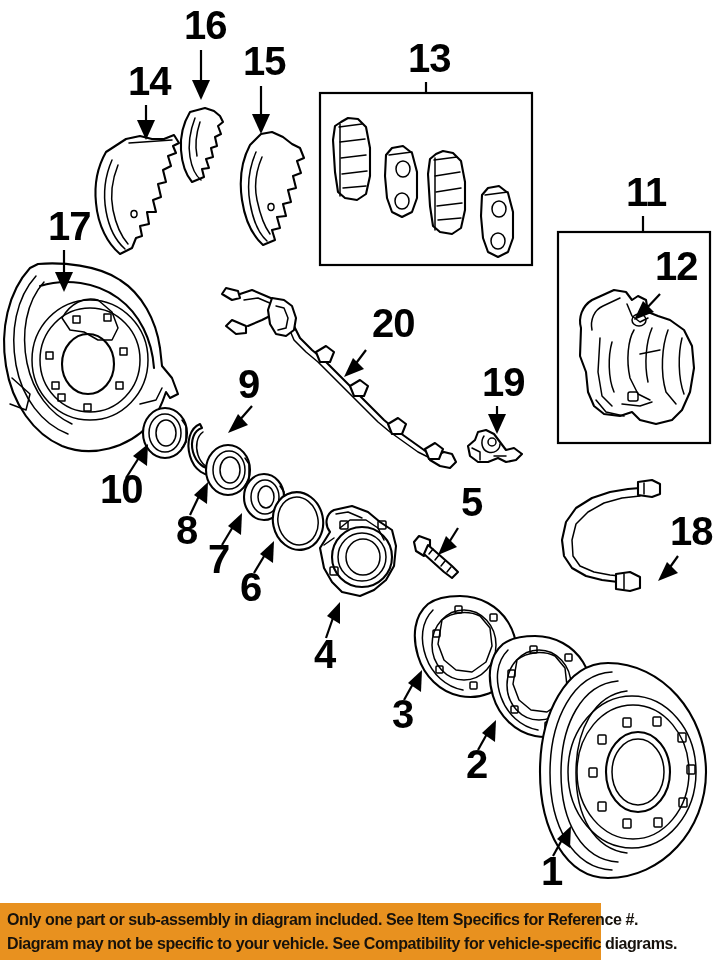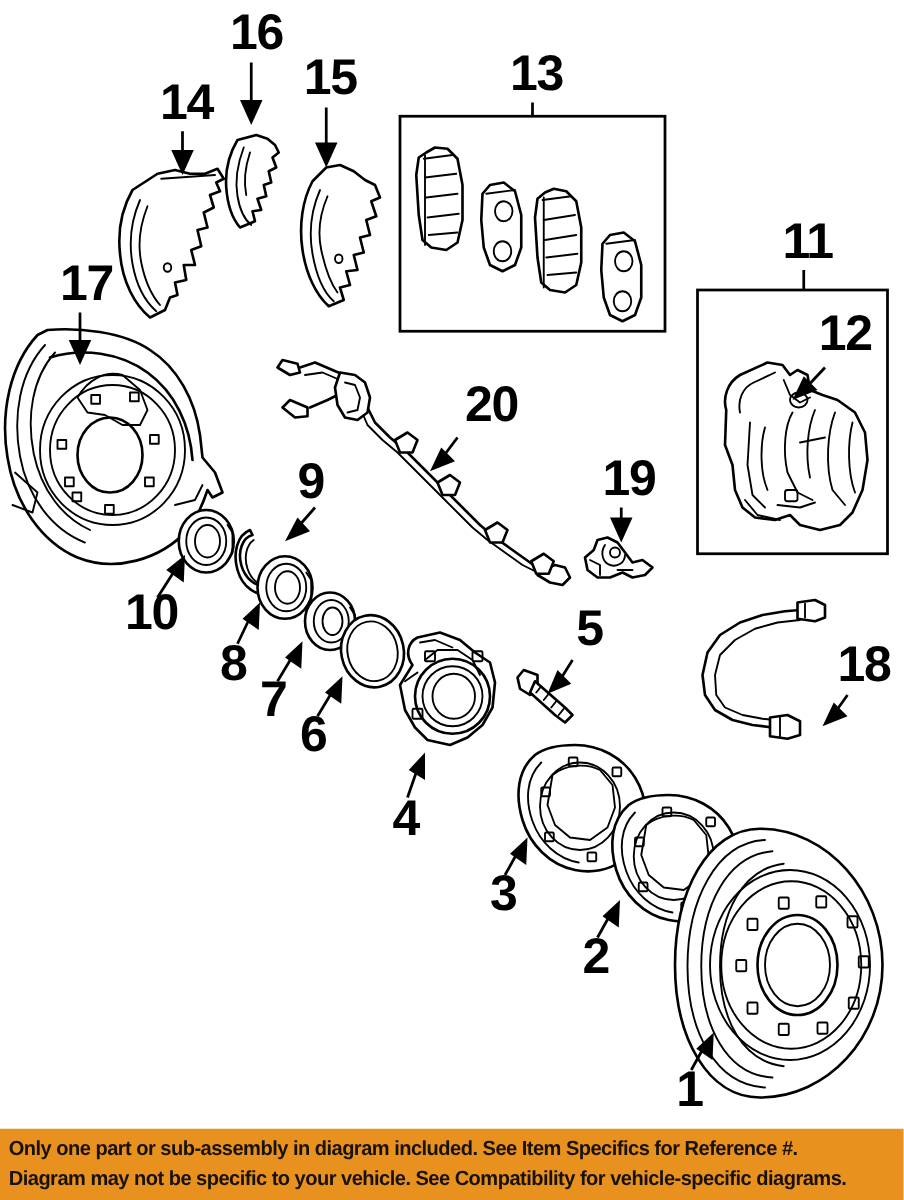--- a/index.html
+++ b/index.html
@@ -17,21 +17,21 @@
   .arrowhead{fill:#000000;stroke:none;}
   .callout-num{
     font-family:"Liberation Sans", sans-serif;
     font-weight:bold;
     fill:#000000;
     font-size:40px;
     letter-spacing:-1px;
   }
 
   #footer-banner{
-    position:absolute;left:0;top:903px;width:723px;height:57px;
+    position:absolute;left:0;top:903px;width:601px;height:57px;
     background:#e8911f;
     box-sizing:border-box;
     padding:4px 6px 0 7px;
   }
   #footer-banner .banner-line{
     font-family:"Liberation Sans", sans-serif;
     font-weight:bold;
     font-size:16.3px;
     line-height:24px;
     color:#17120c;

